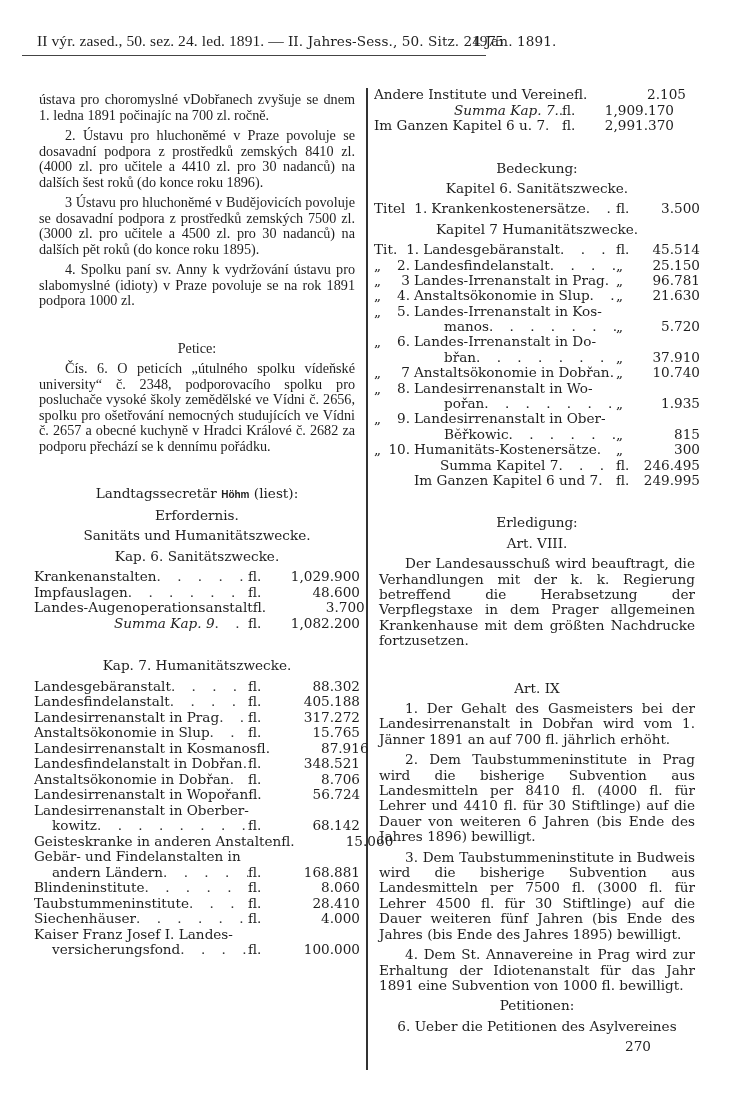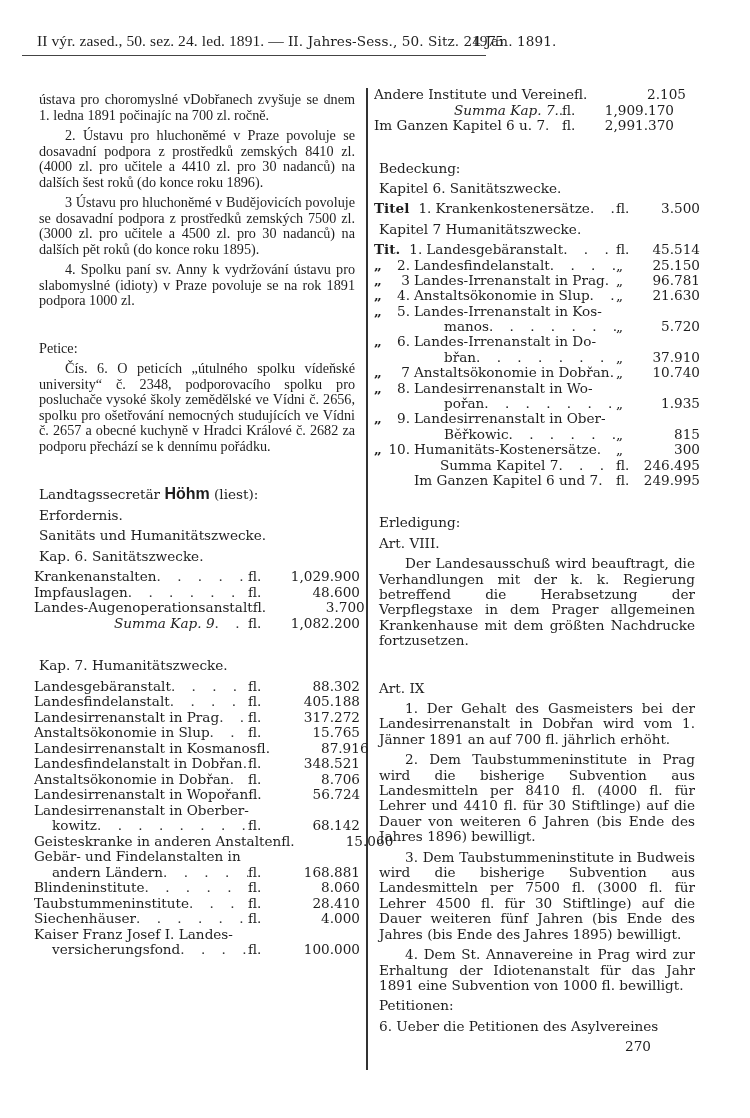--- a/index.html
+++ b/index.html
@@ -30,38 +30,38 @@
     font-family: "Liberation Serif", serif;
     font-size: 14.2px; line-height: 15.4px;
   }
   .divider {
     position: absolute; left: 366px; top: 88px; width: 1.5px; height: 982px;
     background: #333;
   }
 
   p { margin: 5px; text-align: justify; }
   .indent { text-indent: 26px; }
-  .center { }
+  .center { text-align: center; }
   .gap-l { height: 22px; }
 
   .fraktur { font-family: "DejaVu Serif", serif; font-size: 13.6px; }
-  .bold-name { font-family: "Liberation Sans", sans-serif; font-weight: bold; font-size: 16px; }
+  .bold-name { font-family: "Liberation Sans", sans-serif; font-weight: bold; font-size: 10px; }
 
   
   .brow { display: flex; align-items: baseline; height: 15.5px; white-space: nowrap; }
   .brow .lbl { flex: 0 0 auto; overflow: hidden; }
   .brow .dots { flex: 1 1 auto; overflow: hidden; letter-spacing: 6px; color: #333; }
   .brow .cur { flex: 0 0 34px; text-align: left; }
   .brow .amt { flex: 0 0 78px; text-align: right; }
   .brow.cont .lbl { padding-left: 18px; }
   .brow.sum .lbl { padding-left: 80px; font-style: italic; }
 
   
   .rrow { display: flex; align-items: baseline; height: 15.4px; white-space: nowrap; width: 326px; }
-  .rrow .mark { flex: 0 0 14px; font-weight: bold; }
+  .rrow .mark { flex: 0 0 14px; }
   .rrow .num { flex: 0 0 22px; text-align: right; padding-right: 4px; }
   .rrow .lbl { flex: 0 0 auto; }
   .rrow .dots { flex: 1 1 auto; overflow: hidden; letter-spacing: 6px; }
   .rrow .cur { flex: 0 0 24px; text-align: left; }
   .rrow .amt { flex: 0 0 60px; text-align: right; }
   .rrow.cont .lbl { padding-left: 70px; }
   .rrow.sum .lbl { padding-left: 66px; }
 
   .page-num { text-align: right; padding-right: 44px; }
 </style>

